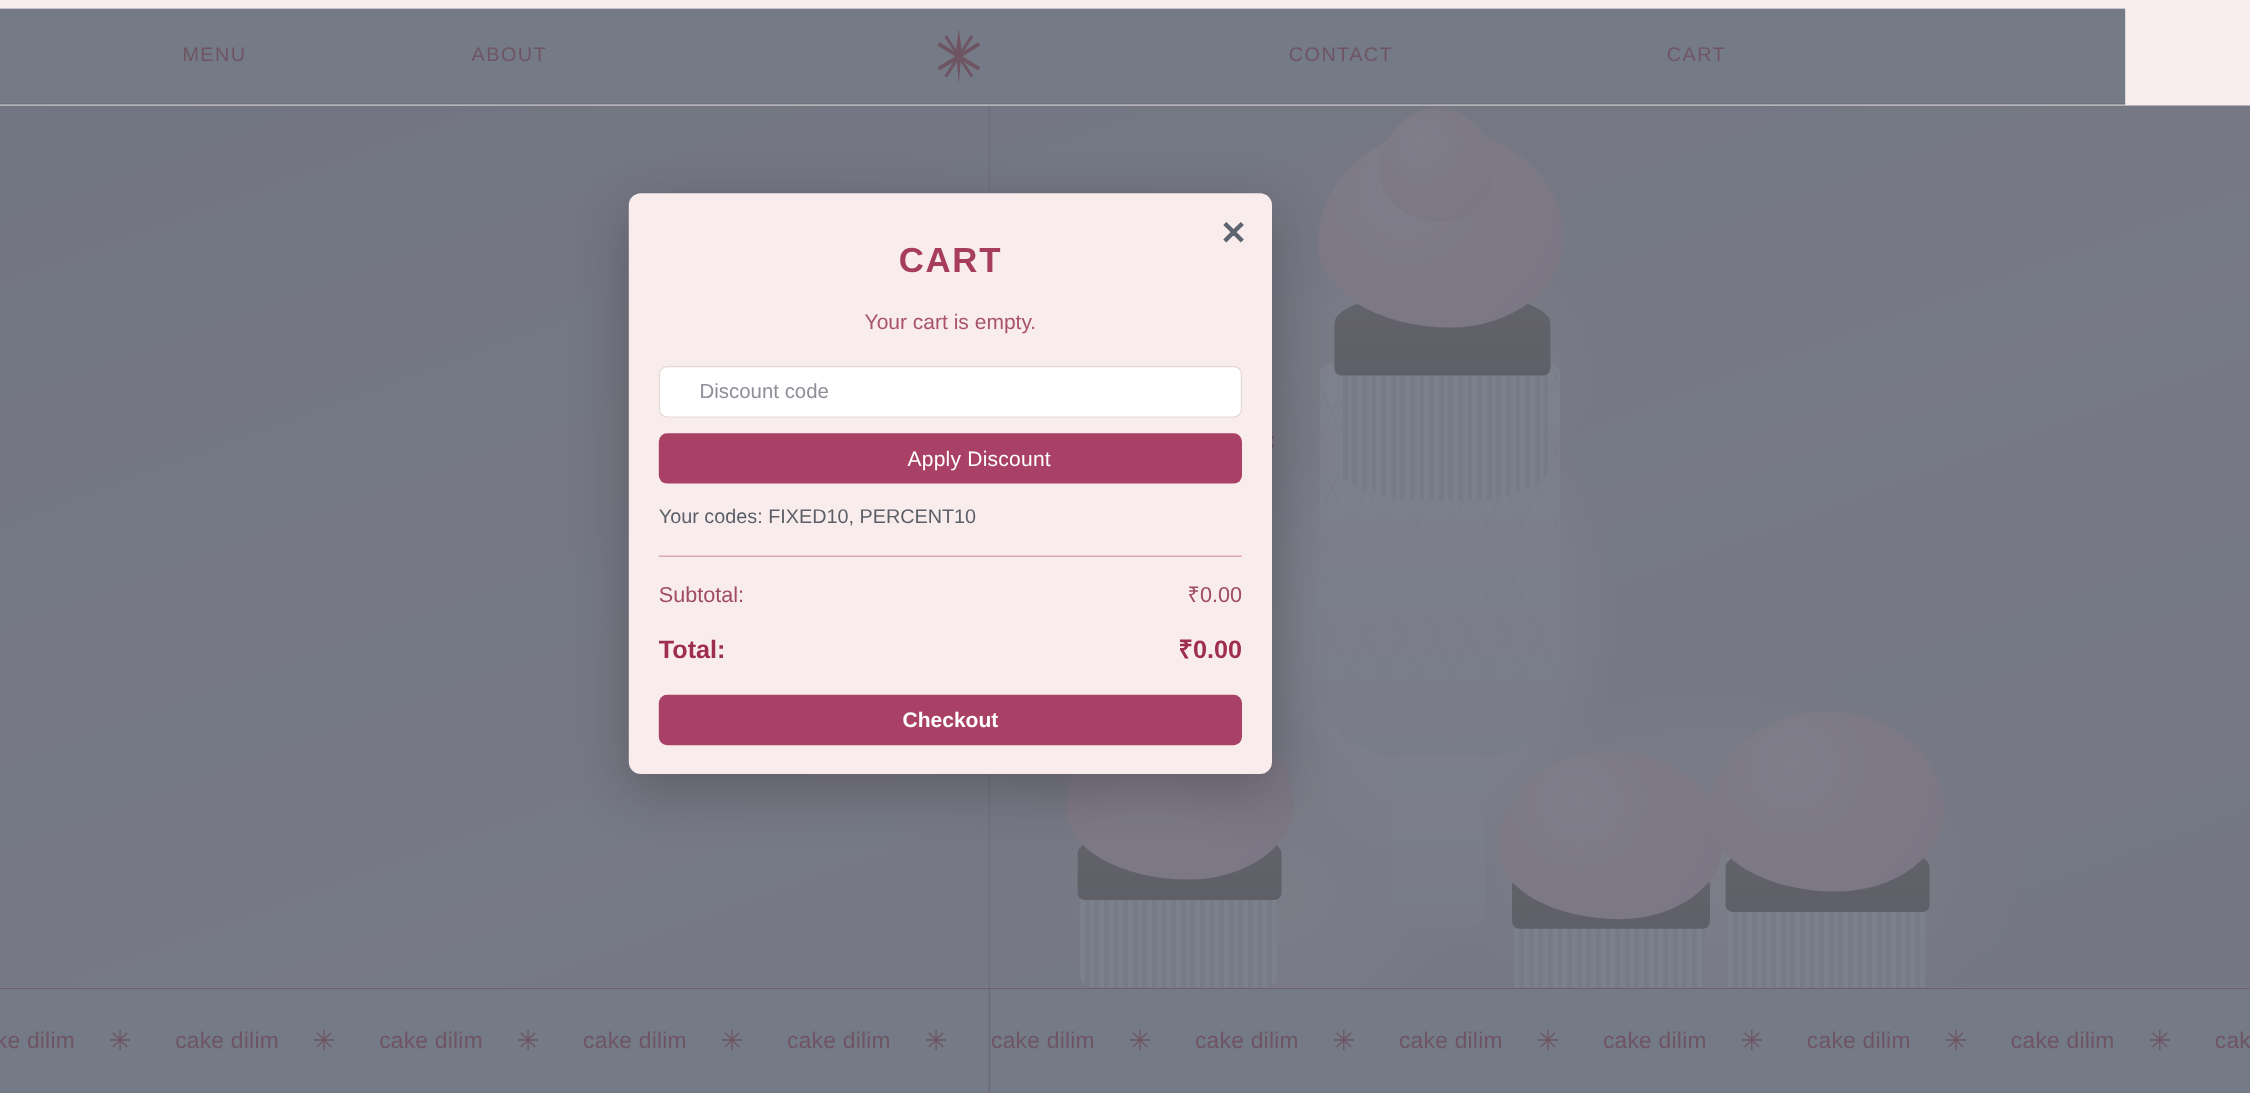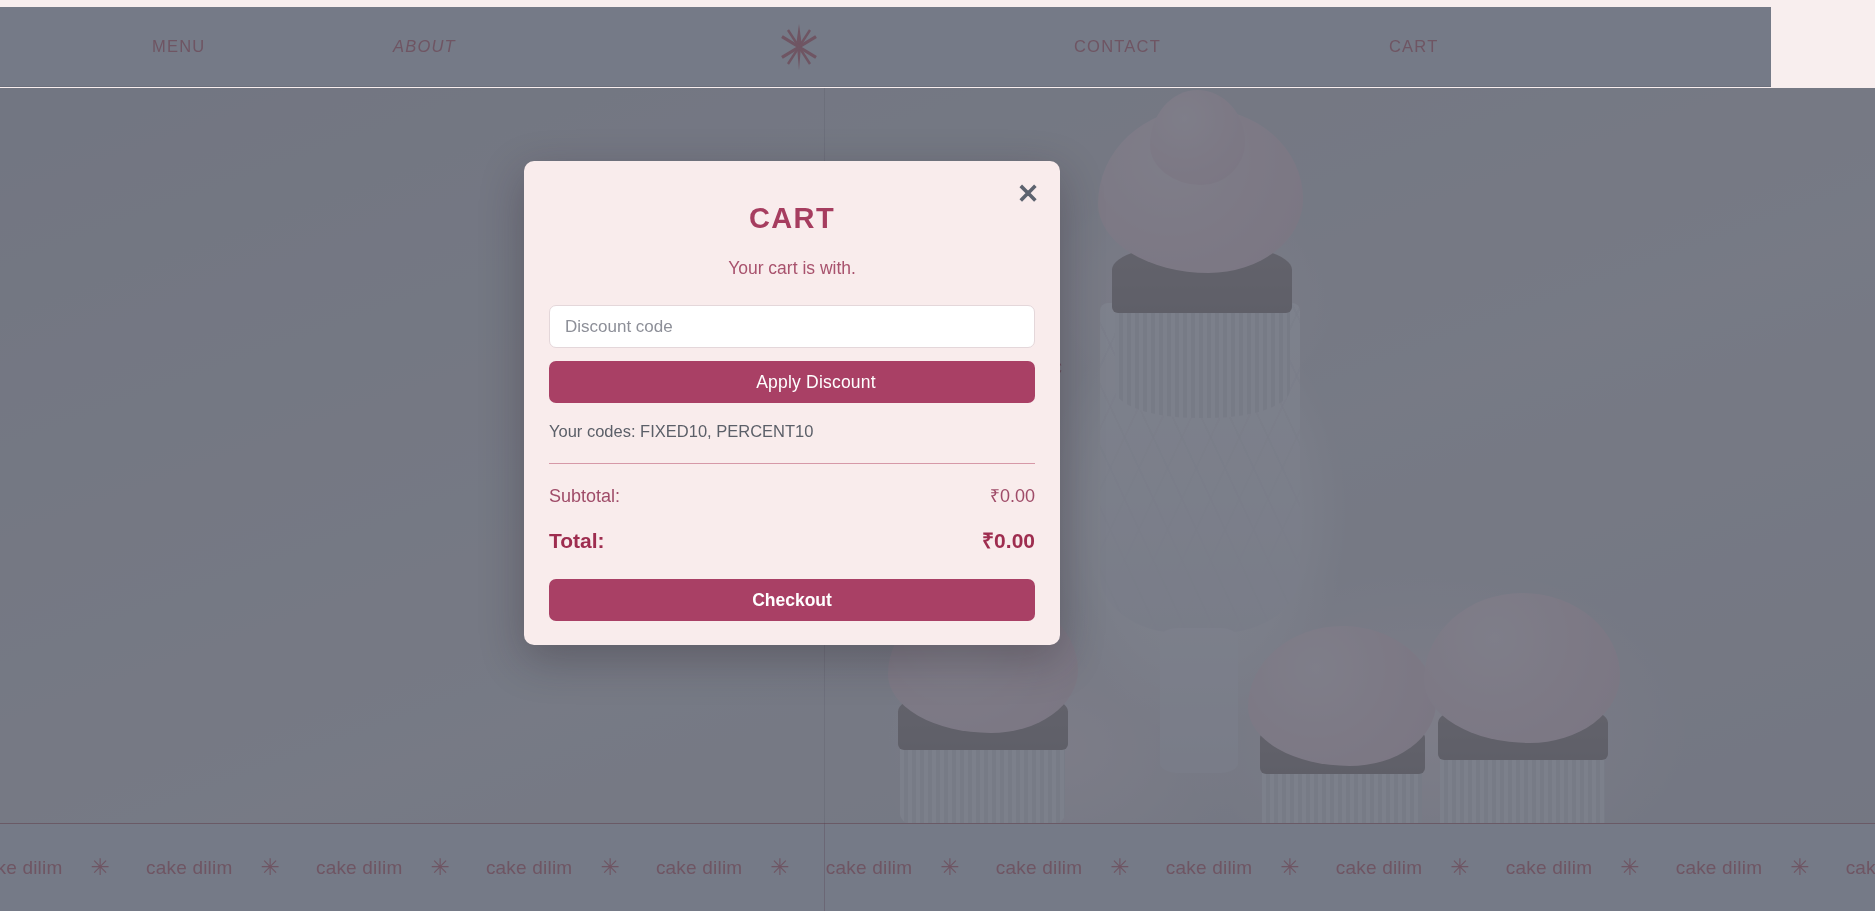--- a/index.html
+++ b/index.html
@@ -46,21 +46,21 @@
     position: absolute;
     font-size: 16.5px;
     letter-spacing: 1.2px;
     color: #6f5563;
     text-decoration: none;
     font-weight: 400;
     white-space: nowrap;
     cursor: pointer;
   }
   .nav-menu    { left: 152px; }
-  .nav-about   { left: 393px; font-style: italic; }
+  .nav-about   { left: 393px; }
   .nav-contact { left: 1074px; }
   .nav-cart    { left: 1389px; }
 
   .nav-logo {
     position: absolute;
     left: 780px;
     top: 50%;
     transform: translateY(-50%);
     width: 38px;
     height: 46px;
@@ -249,21 +249,21 @@
     color: #a8526d;
     margin: 23px 0 0 0;
     font-weight: 400;
   }
 
   .discount-input {
     display: block;
     width: 100%;
     height: 43px;
     margin-top: 26px;
-    padding: 0 15px;
+    padding: 0 33px;
     font-size: 17px;
     font-family: "Liberation Sans", sans-serif;
     color: #4a4a52;
     background: #ffffff;
     border: 1px solid #e4d7da;
     border-radius: 7px;
     outline: none;
   }
   .discount-input::placeholder { color: #8d8f98; }
 
@@ -387,21 +387,21 @@
     <div>From the rich, decadent flavors to the delicate, artistic</div>
     <div>crafted with passion and precision.</div>
   </div>
 
   <div class="modal-card">
 
     <button class="modal-close">✕</button>
 
     <h2 class="modal-title">CART</h2>
 
-    <p class="modal-empty">Your cart is with.</p>
+    <p class="modal-empty">Your cart is empty.</p>
 
     <input class="discount-input" type="text" placeholder="Discount code" style="">
 
     <button class="btn-primary">Apply Discount</button>
 
     <div class="valid-codes">Your codes: FIXED10, PERCENT10</div>
 
     <div class="divider"></div>
 
     <div class="totals-row">

